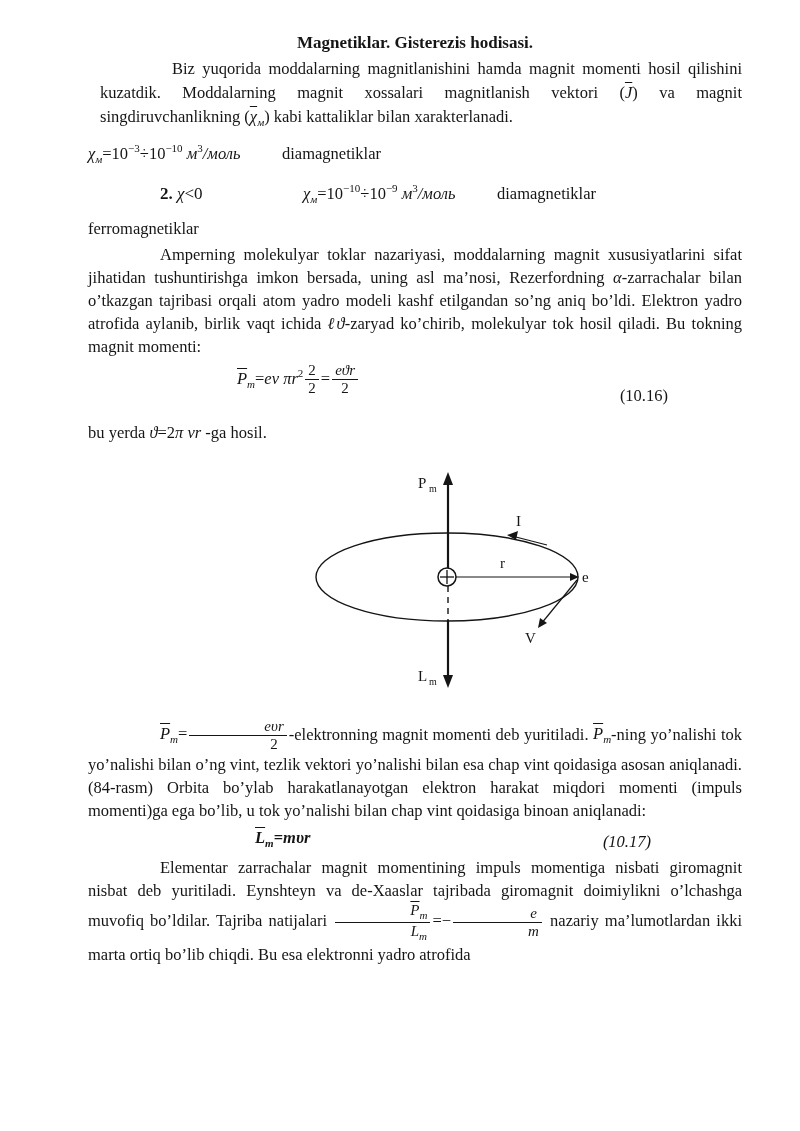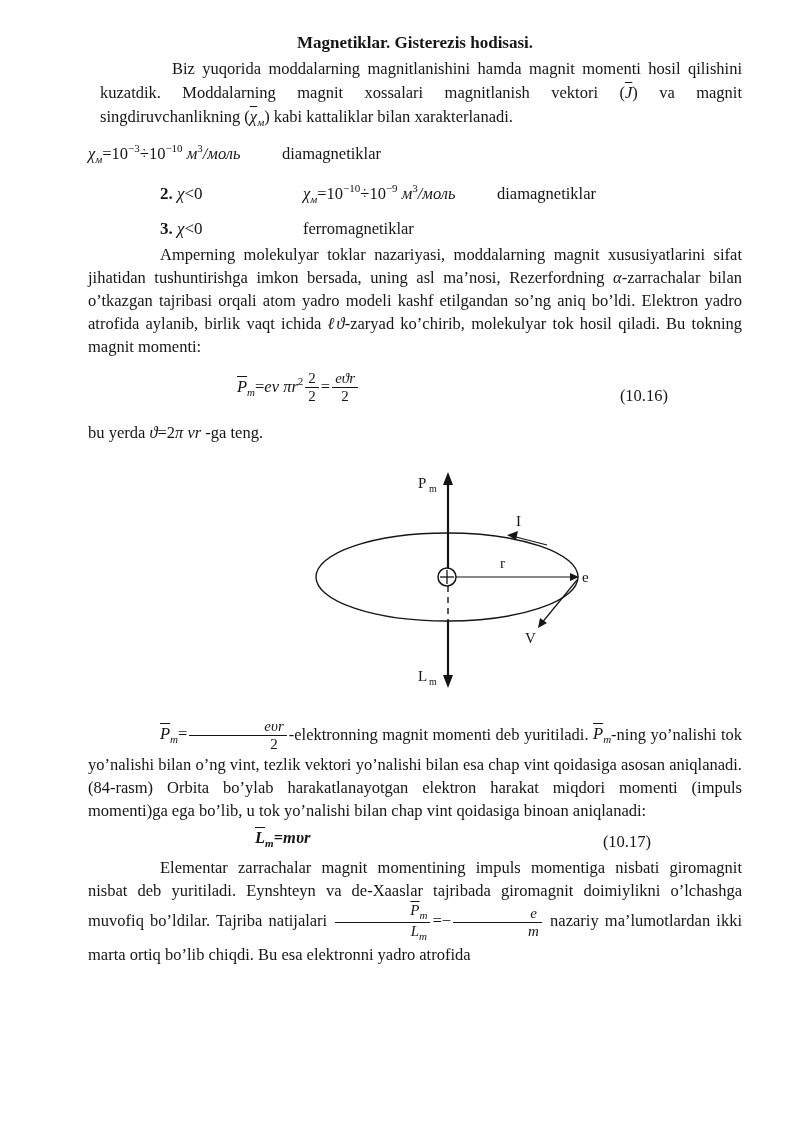--- a/index.html
+++ b/index.html
@@ -21,25 +21,25 @@
         line-height:1.15;margin:0 2px;font-size:15px;}
   .fn{display:block;padding:0 3px;}
   .fd{display:block;border-top:1px solid #151515;padding:0 3px;}
   
   .lrow{display:flex;line-height:29px;align-items:baseline;}
   .lc1{width:143px;padding-left:72px;box-sizing:content-box;font-size:17px;}
   .lc1 .num{font-weight:bold;}
   .lc2{width:194px;}
   
   .eqblock{position:relative;height:56px;margin-top:4px;}
-  .eqblock .eq{position:absolute;left:149px;top:8px;}
+  .eqblock .eq{position:absolute;left:149px;top:0;}
   .eqblock .eqnum{position:absolute;right:74px;top:24px;}
   .eqblock2{position:relative;height:34px;}
   .eqblock2 .eq{position:absolute;left:167px;top:6px;font-weight:bold;}
-  .eqblock2 .eqnum{position:absolute;right:91px;top:10px;}
+  .eqblock2 .eqnum{position:absolute;right:91px;top:10px;font-style:italic;}
   .buyerda{line-height:26px;margin-top:2px;}
   
   .figure{margin-top:22px;}
   .figure svg{display:block;}
   .figcap{text-align:center;font-size:17px;transform:translateX(38px);margin-top:2px;}
   .svgtxt{font-family:"Liberation Serif","DejaVu Serif",serif;font-size:15px;fill:#151515;}
   .svgsub{font-family:"Liberation Serif","DejaVu Serif",serif;font-size:10px;fill:#151515;}
   .p4{margin-top:24px;line-height:23px;}
   .p5{line-height:23px;}
 </style>
@@ -57,33 +57,32 @@
     <div class="lrow">
       <span class="lc2 fm"><span class="it">χ</span><sub>м</sub><span>=10</span><sup>−3</sup><span>÷10</span><sup>−10</sup><span class="it">&nbsp;м</span><sup>3</sup><span class="it">/моль</span></span>
       <span>diamagnetiklar</span>
     </div>
     <div class="lrow">
       <span class="lc1"><span class="fm"><span class="num">2.</span> <span class="fm"><span class="it">χ</span><span>&lt;0</span></span></span></span>
       <span class="lc2 fm"><span class="it">χ</span><sub>м</sub><span>=10</span><sup>−10</sup><span>÷10</span><sup>−9</sup><span class="it">&nbsp;м</span><sup>3</sup><span class="it">/моль</span></span>
       <span>diamagnetiklar</span>
     </div>
     <div class="lrow">
-      <span class="lc1"><span class="fm"><span class="num">3.</span> <span class="fm"><span class="it">χ</span><span>&lt;0</span></span></span></span>
       <span>ferromagnetiklar</span>
     </div>
   </div>
 
   <p class="ind lh23"><span>Amperning molekulyar toklar nazariyasi, moddalarning magnit xususiyatlarini sifat jihatidan tushuntirishga imkon bersada, uning asl ma’nosi, Rezerfordning </span><span class="fm"><span class="it">α</span></span><span>-zarrachalar bilan o’tkazgan tajribasi orqali atom yadro modeli kashf etilgandan so’ng aniq bo’ldi. Elektron yadro atrofida aylanib, birlik vaqt ichida </span><span class="fm"><span class="it">ℓϑ</span></span><span>-zaryad ko’chirib, molekulyar tok hosil qiladi. Bu tokning magnit momenti:</span></p>
 
   <div class="eqblock">
     <span class="eq fm"><span class="ov">P</span><sub>m</sub><span>=</span><span class="it">ev&nbsp;πr</span><sup>2</sup><span class="frac"><span class="fn"><span>2</span></span><span class="fd"><span>2</span></span></span><span>=</span><span class="frac"><span class="fn"><span class="it">eϑr</span></span><span class="fd"><span>2</span></span></span></span>
     <span class="eqnum">(10.16)</span>
   </div>
 
-  <p class="buyerda"><span>bu yerda </span><span class="fm"><span class="it">ϑ</span><span>=2</span><span class="it">π&nbsp;vr</span></span><span> -ga teng.</span></p>
+  <p class="buyerda"><span>bu yerda </span><span class="fm"><span class="it">ϑ</span><span>=2</span><span class="it">π&nbsp;vr</span></span><span> -ga hosil.</span></p>
 
   <div class="figure">
     <svg width="654" height="226" viewBox="0 0 654 226">
 
       <ellipse cx="359" cy="109" rx="131" ry="44" fill="none" stroke="#151515" stroke-width="1.4"></ellipse>
 
       <line x1="360" y1="14" x2="360" y2="100" stroke="#151515" stroke-width="2.2"></line>
       <polygon points="355,17 360,4 365,17" fill="#151515"></polygon>
       <line x1="360" y1="118" x2="360" y2="152" stroke="#151515" stroke-width="1.4" stroke-dasharray="6,5"></line>
       <line x1="360" y1="152" x2="360" y2="210" stroke="#151515" stroke-width="2.2"></line>

